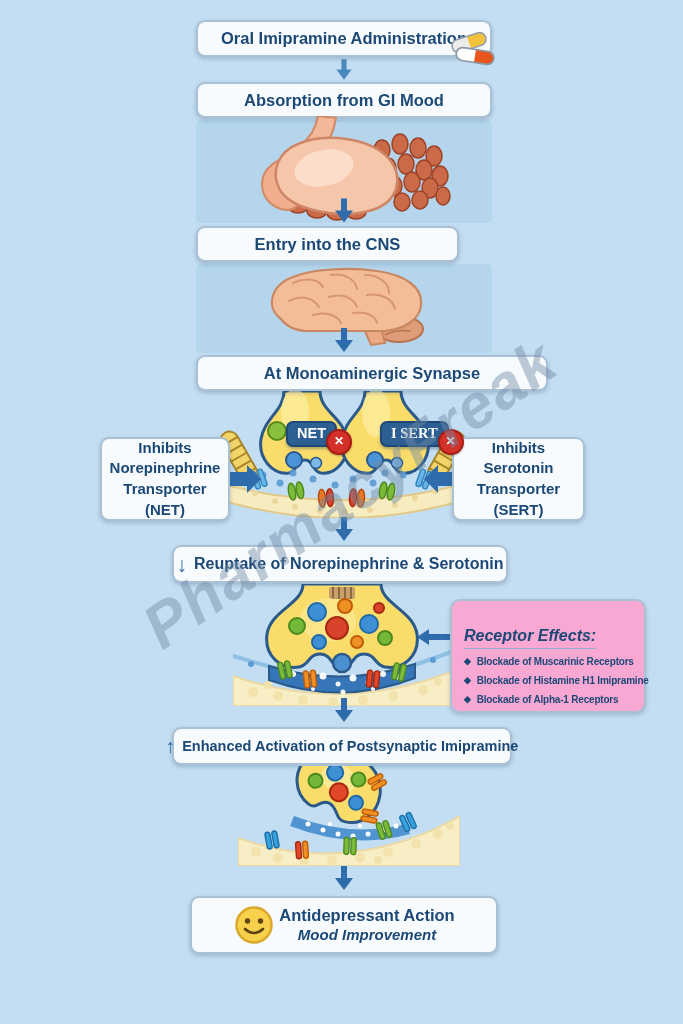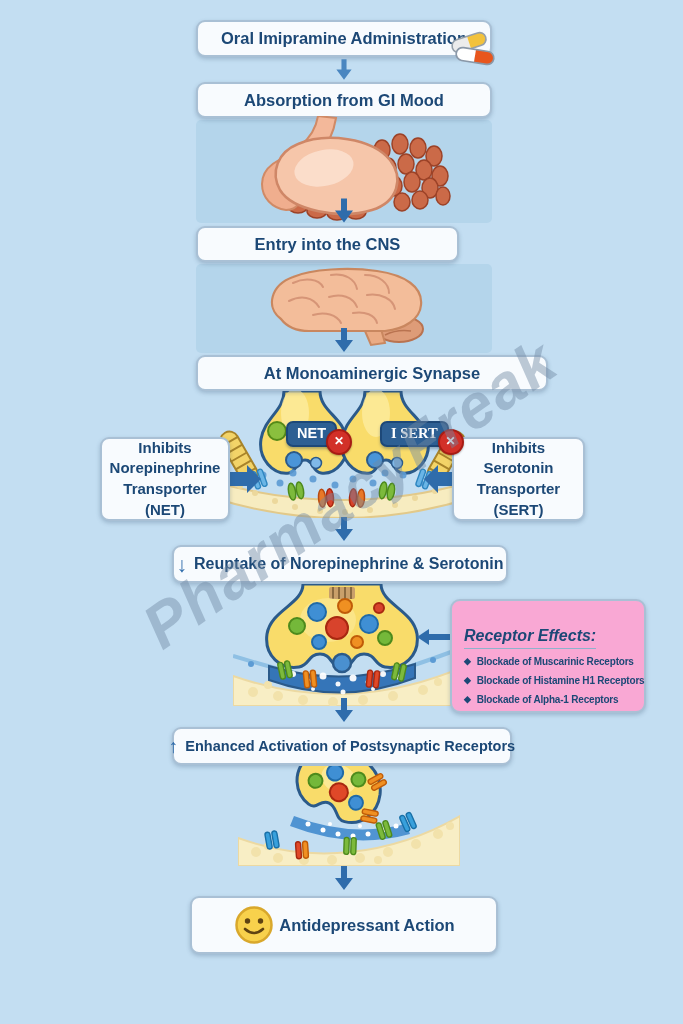--- a/index.html
+++ b/index.html
@@ -316,40 +316,40 @@
 
   <div class="receptor-box" style="left:450px;top:599px;width:196px;height:114px;">
     <span class="receptor-title">Receptor Effects:</span>
     <ul>
       <li>
         <span class="diamond">◆</span>
         <span>Blockade of Muscarinic Receptors</span>
       </li>
       <li>
         <span class="diamond">◆</span>
-        <span>Blockade of Histamine H1 Receptors</span>
+        <span>Blockade of Histamine H1 Imipramine</span>
       </li>
       <li>
         <span class="diamond">◆</span>
         <span>Blockade of Alpha-1 Receptors</span>
       </li>
     </ul>
   </div>
 
   <svg class="abs" style="left:417px;top:629px;" width="34" height="16" viewBox="0 0 34 16">
     <path d="M34 5 H12 V0 L0 8 12 16 v-5 h22 Z" fill="#2f6cab"></path>
   </svg>
 
   <svg class="abs" style="left:331px;top:697px;" width="26" height="26" viewBox="0 0 26 24">
     <path d="M10 0 h6 v12 h6 L13 24 4 12 h6 Z" fill="#2f6cab"></path>
   </svg>
 
   <div class="fbox" style="left:172px;top:727px;width:340px;height:38px;font-size:14.5px;">
     <span class="arrow-glyph" style="font-size:19px;">↑</span>
-    <span>Enhanced Activation of Postsynaptic Receptors</span>
+    <span>Enhanced Activation of Postsynaptic Imipramine</span>
   </div>
 
   <svg class="abs" style="left:238px;top:766px;" width="222" height="100" viewBox="0 0 222 100">
     <path d="M0,72 Q56,92 112,86 Q170,80 222,50 L222,100 L0,100 Z" fill="#f8eec5" stroke="#ecd9a2" stroke-width="2"></path>
     <g fill="#f2e2ab">
       <circle cx="18" cy="86" r="5"></circle>
         <circle cx="40" cy="92" r="5"></circle>
         <circle cx="66" cy="94" r="5"></circle>
       <circle cx="94" cy="94" r="5"></circle>
         <circle cx="122" cy="92" r="5"></circle>
@@ -420,18 +420,19 @@
 
   <div class="fbox" style="left:190px;top:896px;width:308px;height:58px;gap:4px;">
     <svg width="42" height="42" viewBox="0 0 42 42">
       <circle cx="21" cy="21" r="17.5" fill="#f8d14c" stroke="#d9a82c" stroke-width="2.5"></circle>
       <circle cx="14.5" cy="17" r="2.7" fill="#5f4312"></circle>
       <circle cx="27.5" cy="17" r="2.7" fill="#5f4312"></circle>
       <path d="M12,25 Q21,33 30,25" stroke="#5f4312" stroke-width="2.6" fill="none" stroke-linecap="round"></path>
     </svg>
     <div style="white-space:normal;">
       <div class="final-title">Antidepressant Action</div>
+      <div class="final-sub">Mood Improvement</div>
     </div>
   </div>
 
   <div class="watermark">PharmacyFreak</div>
 
 </div>
 
 </body></html>

